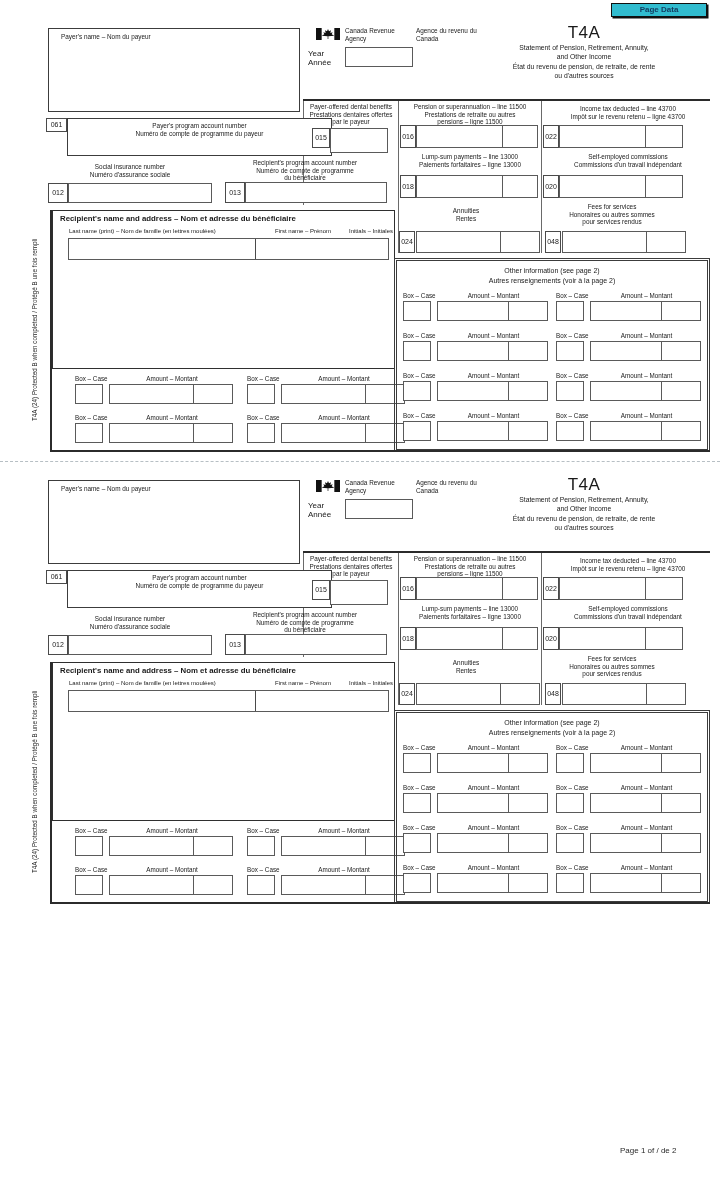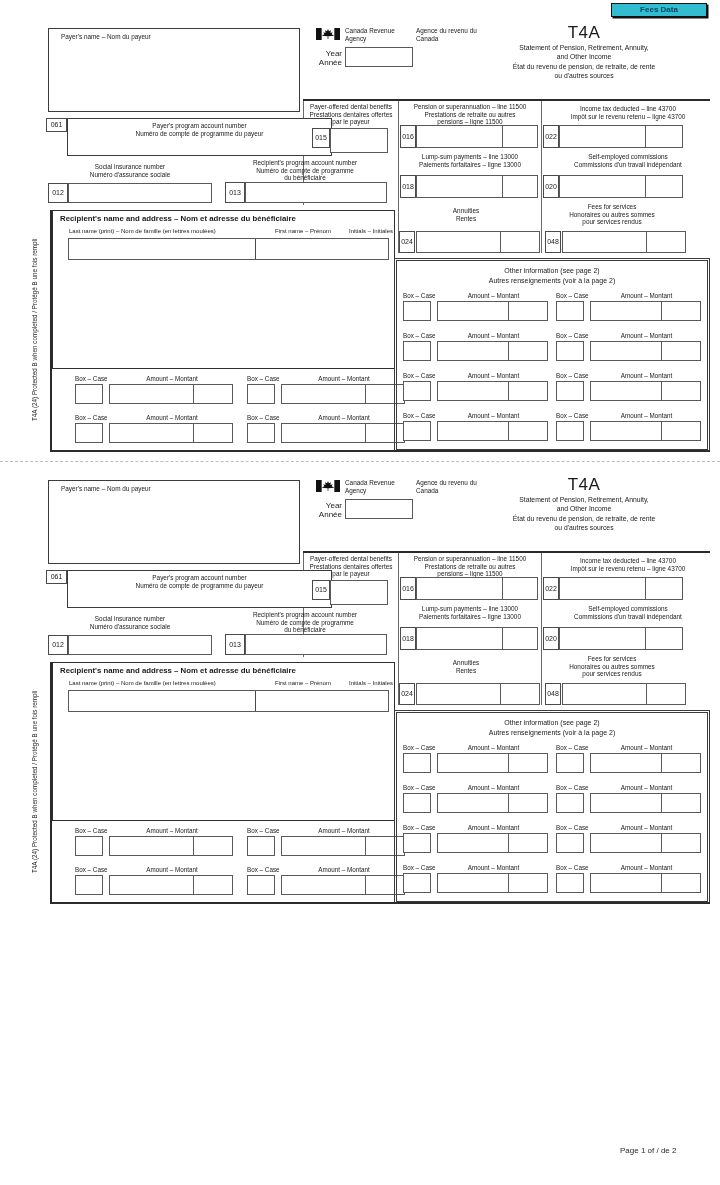--- a/index.html
+++ b/index.html
@@ -19,21 +19,21 @@
   .box { border: 1px solid #3c3c3c; background: #fff; }
   .field { border: 1px solid #5a5a5a; background: #fff; }
   .code-box { border: 1px solid #4a4a4a; font-size: 7px; text-align: center; background: #fff; }
 
   .payer-name-box { left: 18px; top: 10px; width: 252px; height: 84px; }
   .payer-name-box span { position: static; display: block; padding: 4px 0 0 12px; font-size: 6.4px; }
 
   .flag { left: 286px; top: 9px; width: 24px; height: 14px; }
   .cra-en { left: 315px; top: 9px; width: 66px; }
   .cra-fr { left: 386px; top: 9px; width: 62px; }
-  .year-label { left: 278px; top: 31px; width: 34px; font-size: 8px; line-height: 9px; text-align: right; }
+  .year-label { left: 278px; top: 31px; width: 34px; font-size: 8px; line-height: 9px; text-align: left; }
   .year-label div { position: static; }
   .year-field { left: 315px; top: 29px; width: 68px; height: 20px; }
 
   .t4a-block { left: 425px; top: 5px; width: 258px; text-align: center; }
   .t4a-block > * { position: static; }
   .t4a-title { font-size: 17px; line-height: 20px; letter-spacing: 0.5px; }
   .t4a-sub { font-size: 6.8px; line-height: 9.4px; }
 
   .hline { background: #2b2b2b; }
   .vline { background: #6a6a6a; width: 1px; }
@@ -94,21 +94,21 @@
   .cell .code-field { position: static; width: 28px; height: 20px; flex: none; }
   .cell .amount-field { position: relative; flex: 1; height: 20px; --cents: 38px; }
 
   .cut-line { position: absolute; left: 0; top: 461px; width: 720px; border-top: 1.5px dashed #b7bfc4; }
   .footer { position: absolute; left: 620px; top: 1146px; font-size: 8px; color: #2a2a2a; }
 </style>
 </head>
 <body>
 
 <div class="page">
-  <div class="clear-btn">Fees Data</div>
+  <div class="clear-btn">Page Data</div>
 
   <div class="slip" id="slip-1" style="top:18px">
   <div class="side-text">T4A (24) Protected B when completed / Protégé B une fois rempli</div>
 
   <div class="box payer-name-box">
     <span>Payer's name – Nom du payeur</span>
   </div>
 
   <svg class="flag" viewBox="0 0 72 36">
     <rect x="0" y="0" width="17" height="36" fill="#111"></rect>

